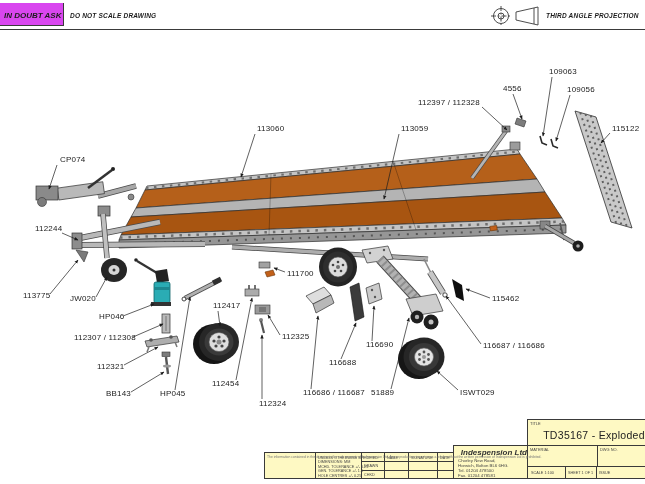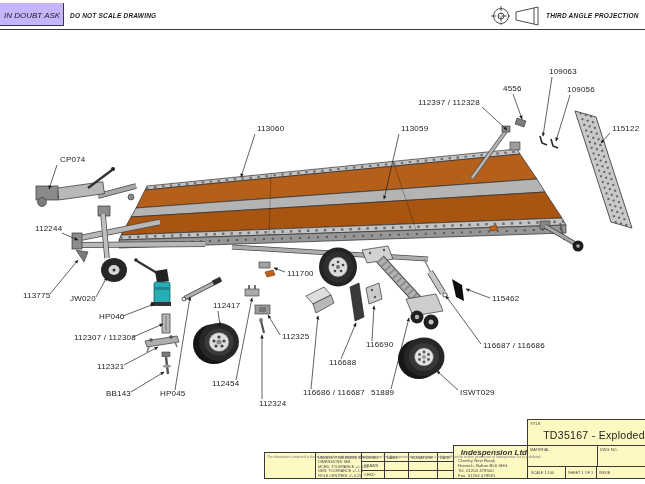--- a/index.html
+++ b/index.html
@@ -4,21 +4,21 @@
 <style>
   html,body{margin:0;padding:0;background:#fff;}
   .page{position:relative;width:645px;height:484px;background:#ffffff;overflow:hidden;
         font-family:"Liberation Sans",sans-serif;color:#1b1b1b;}
   svg.art{position:absolute;left:0;top:0;z-index:1;}
   .plabel{font:8px "Liberation Sans",sans-serif;fill:#1b1b1b;letter-spacing:.2px;}
   .leader{stroke:#1c1c1c;stroke-width:.7;fill:none;marker-end:url(#arr);}
   .hud{position:absolute;z-index:2;}
   
   .doubtbox{left:0;top:3px;width:64px;height:23px;border-right:1px solid #3a3a3a;border-bottom:1px solid #3a3a3a;
-            font-size:8px;font-weight:normal;font-style:italic;padding:8px 0 0 4px;box-sizing:border-box;background:#c4b5fd;}
+            font-size:8px;font-weight:bold;font-style:italic;padding:8px 0 0 4px;box-sizing:border-box;background:#d946ef;}
   .noscale{left:70px;top:12px;font-size:6.5px;font-weight:bold;font-style:italic;letter-spacing:.2px;}
   .projtxt{left:546px;top:12px;font-size:6.5px;font-weight:bold;font-style:italic;letter-spacing:.2px;}
   .hline{left:0;top:29px;width:645px;height:0;border-top:1px solid #3a3a3a;}
   .projsym{left:490px;top:4px;width:54px;height:24px;}
   
   .tb{position:absolute;z-index:2;border:1px solid #3a3a3a;box-sizing:border-box;background:#fef9c3;margin-left:16px;}
   .tiny{transform:scale(.7);transform-origin:0 0;white-space:nowrap;}
   .cornlab{position:absolute;left:2px;top:1px;font-size:5.6px;color:#444;}
   .titlemain{position:absolute;left:0;right:0;top:9px;text-align:center;font-size:10.5px;letter-spacing:.3px;color:#222;}
   .cell{position:absolute;font-size:5.4px;color:#444;}

